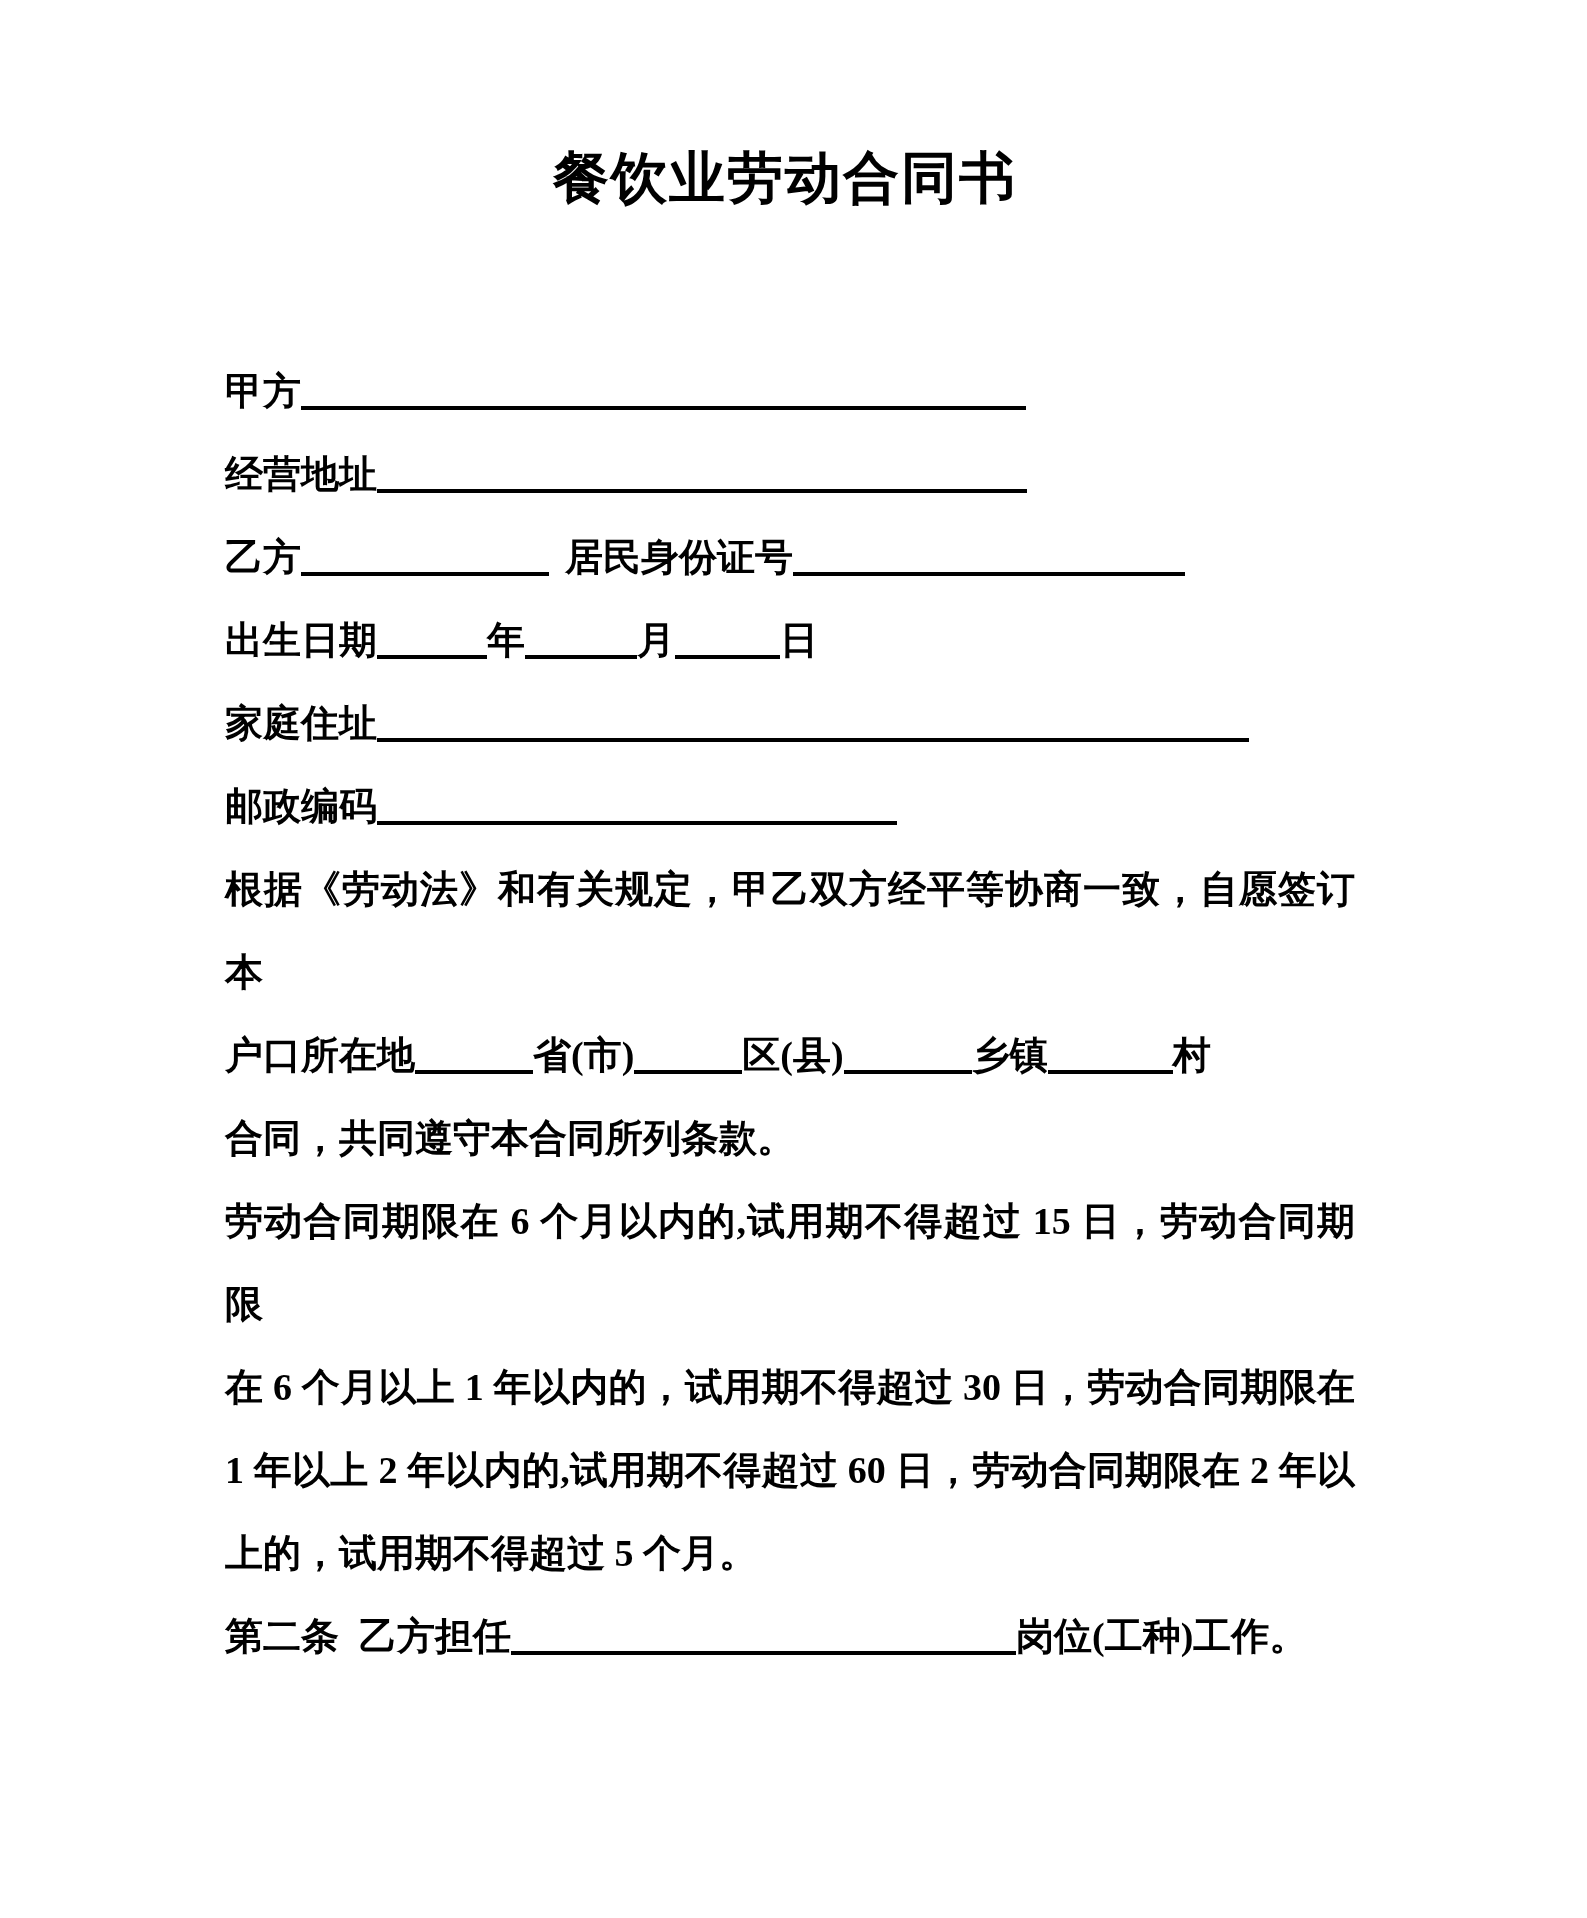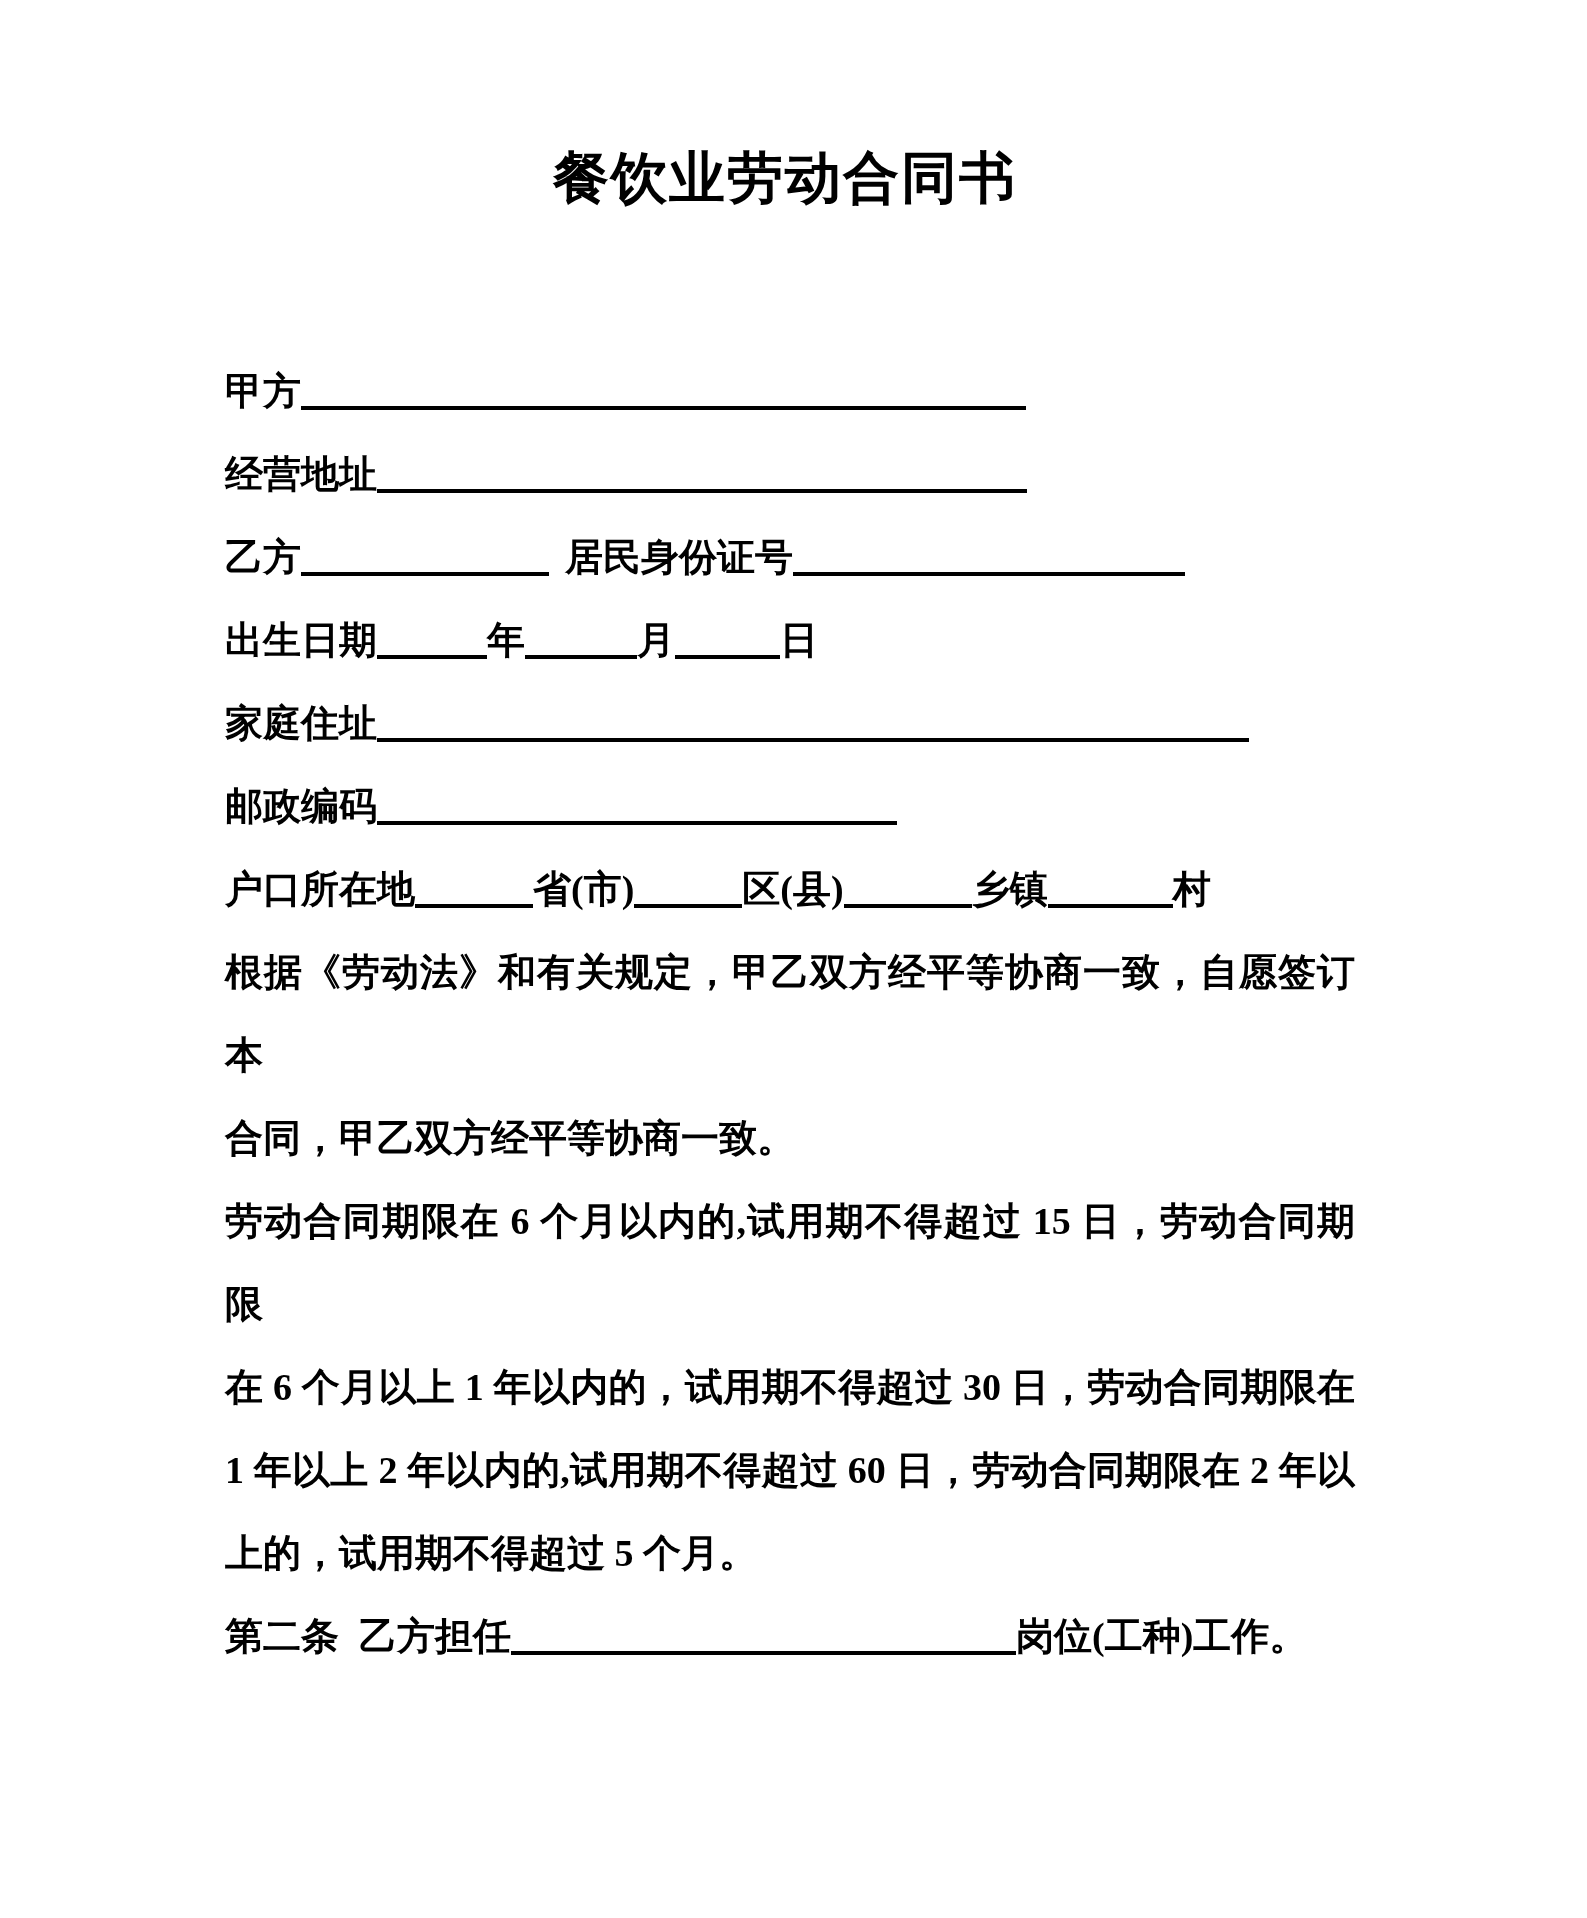--- a/index.html
+++ b/index.html
@@ -83,26 +83,26 @@
     </div>
 
     <div class="line">
       <span>家庭住址</span><span class="blank" style="width:872px"></span>
     </div>
 
     <div class="line">
       <span>邮政编码</span><span class="blank" style="width:520px"></span>
     </div>
 
+    <div class="line justified">根据《劳动法》和有关规定，甲乙双方经平等协商一致，自愿签订本</div>
+
     <div class="line">
       <span>户口所在地</span><span class="blank" style="width:118px"></span><span>省(市)</span><span class="blank" style="width:108px"></span><span>区(县)</span><span class="blank" style="width:128px"></span><span>乡镇</span><span class="blank" style="width:125px"></span><span>村</span>
     </div>
-
-    <div class="line justified">根据《劳动法》和有关规定，甲乙双方经平等协商一致，自愿签订本</div>
-    <div class="line">合同，甲乙双方经平等协商一致。</div>
+    <div class="line">合同，共同遵守本合同所列条款。</div>
 
 
 
 
     <div class="line justified">劳动合同期限在 6 个月以内的,试用期不得超过 15 日，劳动合同期限</div>
     <div class="line justified">在 6 个月以上 1 年以内的，试用期不得超过 30 日，劳动合同期限在</div>
     <div class="line justified">1 年以上 2 年以内的,试用期不得超过 60 日，劳动合同期限在 2 年以</div>
     <div class="line">上的，试用期不得超过 5 个月。</div>
 
     <div class="line">

